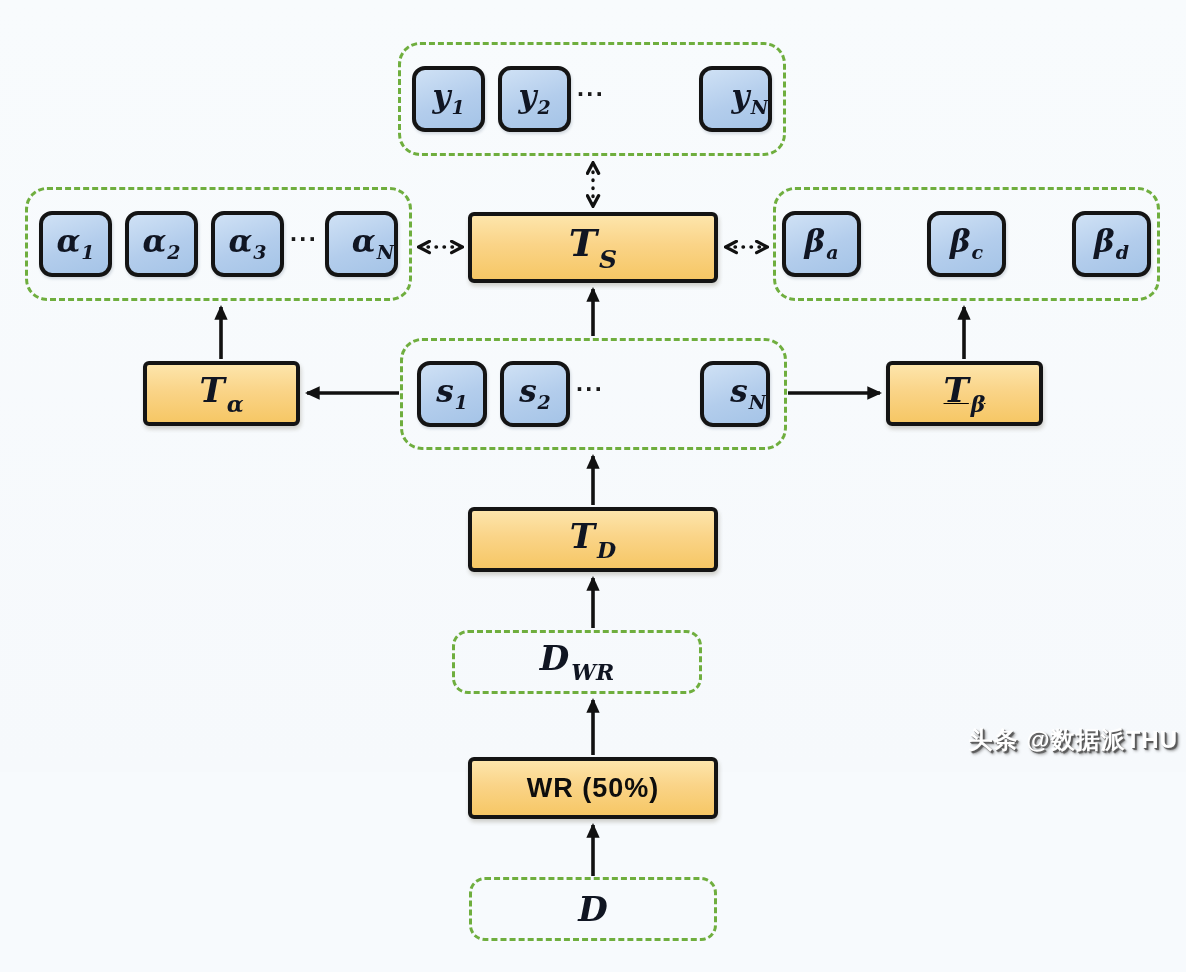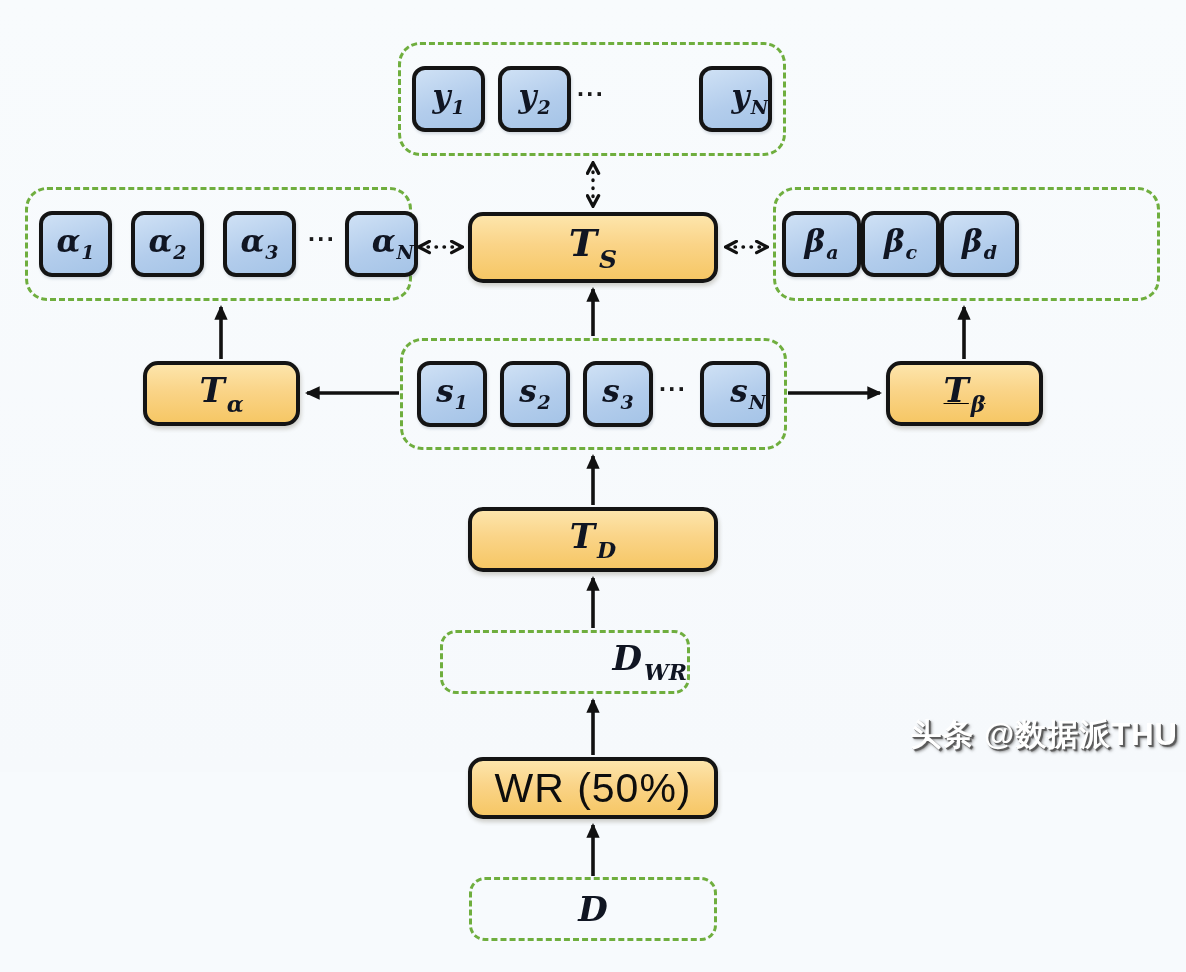--- a/index.html
+++ b/index.html
@@ -62,21 +62,21 @@
     margin: 0 3px 10px 6px;
     letter-spacing: 1px;
     flex: 0 0 auto;
   }
 
   
   .node {
     position: absolute;
     background: linear-gradient(180deg, #fde5ab 0%, #fad488 45%, #f6c765 100%);
     border: 4px solid #141414;
-    border-radius: 15px;
+    border-radius: 6px;
     display: flex;
     align-items: center;
     justify-content: center;
     box-shadow: 1px 3px 4px rgba(60,50,20,0.22);
     box-sizing: border-box;
   }
   .node-base { font-size: 38px; }
   .node-sub  { font-size: 25px; vertical-align: -12px; margin-left: 2px; }
   .node-base.sm { font-size: 34px; }
   .node-sub.sm  { font-size: 22px; vertical-align: -10px; }
@@ -88,41 +88,41 @@
     border-radius: 16px;
     display: flex;
     align-items: center;
     justify-content: center;
     box-sizing: border-box;
     background: transparent;
   }
 
   .wr-label {
     font-family: "Liberation Sans", sans-serif;
-    font-weight: 400;
-    font-size: 41px;
+    font-weight: 700;
+    font-size: 27px;
     color: #0d0d0d;
     letter-spacing: 1px;
     text-align: center;
   }
 
   
   svg.arrows {
     position: absolute;
     left: 0; top: 0;
     width: 1186px; height: 972px;
     pointer-events: none;
   }
 
   
   .watermark {
     position: absolute;
     right: 8px;
     bottom: 16px;
-    font-size: 31px;
+    font-size: 24px;
     font-weight: 700;
     color: #ffffff;
     letter-spacing: 1px;
     text-shadow: 2px 2px 1px #5a5a5a, 1px 1px 0 #6e6e6e, 3px 3px 3px rgba(80,80,80,0.55);
   }
 </style>
 </head>
 <body>
 
 <div class="canvas">
@@ -158,58 +158,55 @@
     </div>
     <div class="token w73 gap">
       <span><span class="cal tok-base">y</span><span class="cal tok-sub">2</span></span>
     </div>
     <div class="ellipsis">···</div>
     <div class="token w73 push-right">
       <span><span class="cal tok-base">y</span><span class="cal tok-sub">N</span></span>
     </div>
   </div>
 
-  <div class="group" style="left:25px; top:187px; width:387px; height:114px;gap:6px;">
+  <div class="group" style="left:25px; top:187px; width:387px; height:114px;">
     <div class="token w73">
       <span><span class="cal tok-base">α</span><span class="cal tok-sub">1</span></span>
     </div>
     <div class="token w73 gap">
       <span><span class="cal tok-base">α</span><span class="cal tok-sub">2</span></span>
     </div>
     <div class="token w73 gap">
       <span><span class="cal tok-base">α</span><span class="cal tok-sub">3</span></span>
     </div>
     <div class="ellipsis">···</div>
     <div class="token w73 push-right">
       <span><span class="cal tok-base">α</span><span class="cal tok-sub">N</span></span>
     </div>
   </div>
 
-  <div class="group" style="left:773px; top:187px; width:387px; height:114px; justify-content:flex-start; padding:0 6px;">
+  <div class="group" style="left:773px; top:187px; width:387px; height:114px; justify-content:space-between; padding:0 6px;">
     <div class="token w79">
       <span><span class="cal tok-base">β</span><span class="cal tok-sub">a</span></span>
     </div>
     <div class="token w79">
       <span><span class="cal tok-base">β</span><span class="cal tok-sub">c</span></span>
     </div>
     <div class="token w79">
       <span><span class="cal tok-base">β</span><span class="cal tok-sub">d</span></span>
     </div>
   </div>
 
   <div class="group" style="left:400px; top:338px; width:387px; height:112px; padding:0 14px;">
     <div class="token w70">
       <span><span class="cal tok-base">s</span><span class="cal tok-sub">1</span></span>
     </div>
     <div class="token w70 gap">
       <span><span class="cal tok-base">s</span><span class="cal tok-sub">2</span></span>
     </div>
-    <div class="token w70 gap">
-      <span><span class="cal tok-base">s</span><span class="cal tok-sub">3</span></span>
-    </div>
     <div class="ellipsis">···</div>
     <div class="token w70 push-right">
       <span><span class="cal tok-base">s</span><span class="cal tok-sub">N</span></span>
     </div>
   </div>
 
   <div class="node" style="left:468px; top:212px; width:250px; height:71px;">
     <span><span class="cal node-base">T</span><span class="cal node-sub">S</span></span>
   </div>
 
@@ -218,21 +215,21 @@
   </div>
 
   <div class="node" style="left:886px; top:361px; width:157px; height:65px;text-decoration:underline;">
     <span><span class="cal node-base sm">T</span><span class="cal node-sub sm">β</span></span>
   </div>
 
   <div class="node" style="left:468px; top:507px; width:250px; height:65px;">
     <span><span class="cal node-base sm">T</span><span class="cal node-sub sm">D</span></span>
   </div>
 
-  <div class="dashed-node" style="left:440px; top:630px; width:250px; height:64px;justify-content:flex-end;">
+  <div class="dashed-node" style="left:452px; top:630px; width:250px; height:64px;">
     <span><span class="cal node-base sm">D</span><span class="cal node-sub sm">WR</span></span>
   </div>
 
   <div class="node" style="left:468px; top:757px; width:250px; height:62px;">
     <span class="wr-label">WR (50%)</span>
   </div>
 
   <div class="dashed-node" style="left:469px; top:877px; width:248px; height:64px;">
     <span><span class="cal node-base sm">D</span></span>
   </div>

